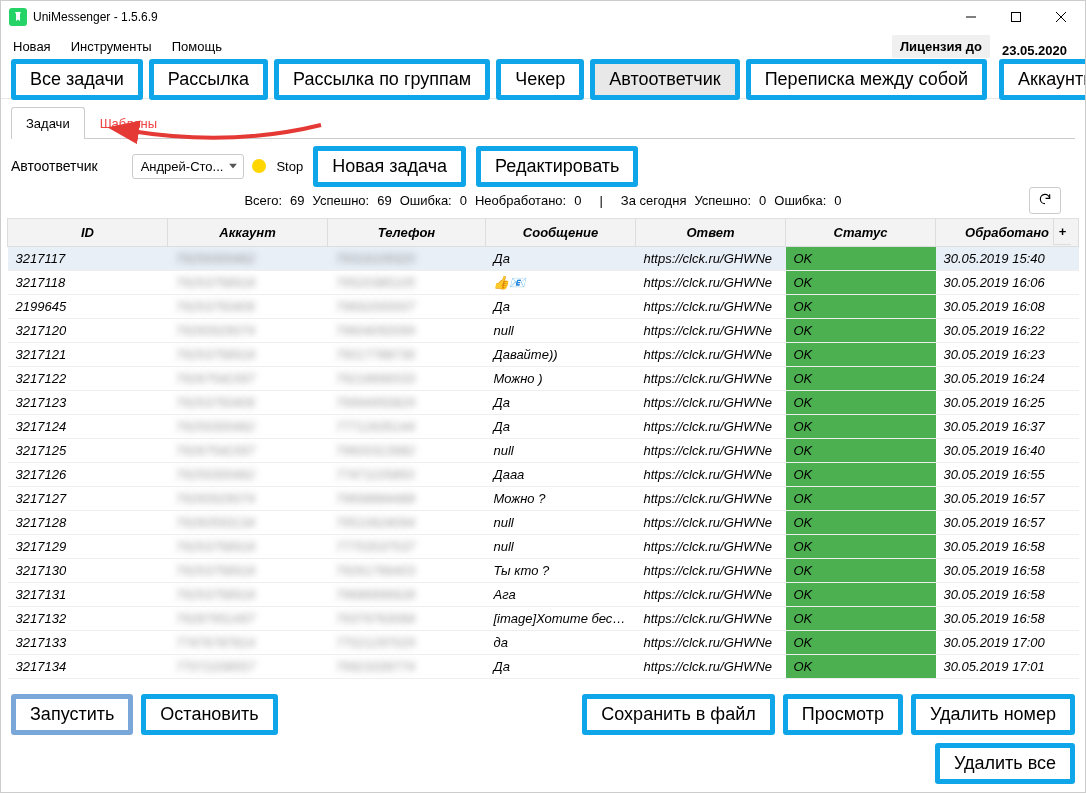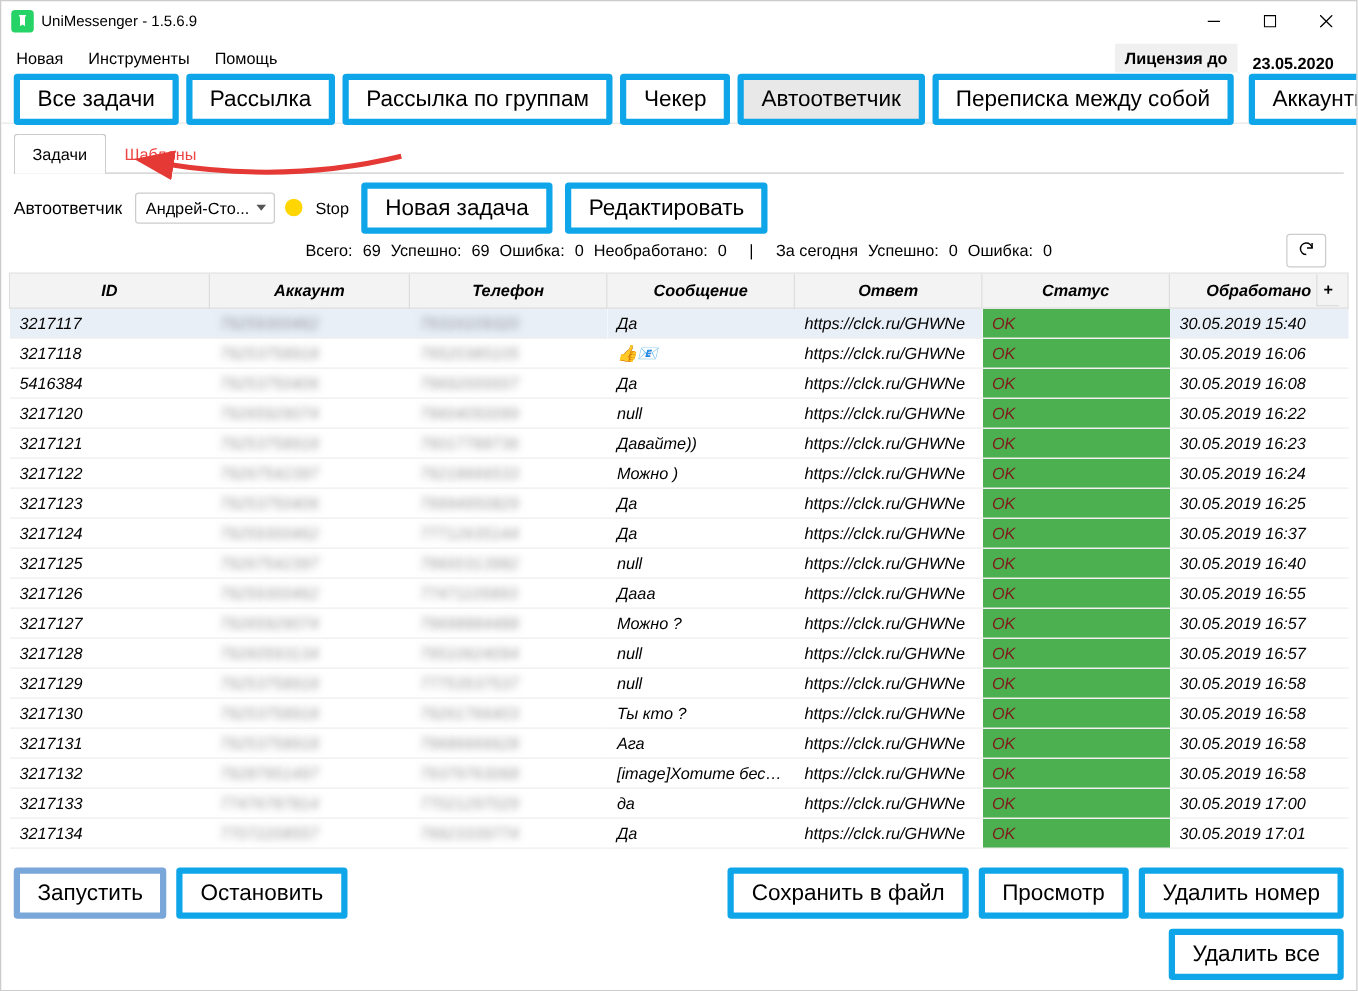--- a/index.html
+++ b/index.html
@@ -22,33 +22,33 @@
 .tab { padding:8px 14px; font-size:13px; border:1px solid transparent; border-bottom:none; cursor:pointer; position:relative; z-index:1;}
 .tab.active { border-color:#ccc; background:#fff; border-radius:3px 3px 0 0;}
 .tab.link { color:#ef4444;}
 .tabsline { border-bottom:1px solid #ccc; margin:-1px 10px 0 10px; position:relative; z-index:0;}
 
 .annotation { position:absolute; left:320px; top:-6px; color:#e53935; font-weight:bold; font-size:18px; z-index:5;}
 .arrow-svg { position:absolute; left:100px; top:4px; z-index:5; pointer-events:none;}
 
 .toolbar2 { height:42px; display:flex; align-items:center; padding:0 10px; gap:10px; margin-top:6px;}
 .sectiontitle { font-size:14px;}
-.select { border:1px solid #ccc; border-radius:3px; padding:4px 20px 4px 8px; background:#fff; position:relative; min-width:92px; font-size:13px; display:inline-flex; align-items:center;}
+.select { border:1px solid #ccc; border-radius:3px; padding:4px 20px 4px 8px; background:#fff; position:relative; min-width:92px; font-size:13px; display:inline-flex; align-items:center;margin-left:24px;}
 .caret { position:absolute; right:6px; top:50%; transform:translateY(-50%); pointer-events:none;}
 .dot { width:14px; height:14px; border-radius:50%; background:#ffd600; display:inline-block; margin-left:-2px;}
 .statsrow { display:flex; justify-content:center; align-items:center; gap:8px; padding:6px 10px; font-size:13px; position:relative;}
 .statsrow .sep { margin:0 10px;}
 .refresh { position:absolute; right:24px; border:1px solid #ccc; border-radius:3px; padding:4px 8px; cursor:pointer;}
 
 .tablewrap { flex:1; overflow:hidden; border-top:1px solid #e0e0e0; margin:4px 6px 0 6px;}
 table { width:100%; border-collapse:collapse; table-layout:fixed;font-style:italic;}
 th { background:#f3f3f3; border:1px solid #ddd; border-top:none; padding:6px 8px; font-weight:600; font-size:13px; text-align:center;}
 td { border-bottom:1px solid #eee; padding:4px 8px; font-size:13px; white-space:nowrap; overflow:hidden; text-overflow:ellipsis; height:24px;}
 td.blur { color:transparent; text-shadow:0 0 6px rgba(80,80,80,0.55); user-select:none;}
-td.ok { background:#4caf50; color:#7f1d1d;}
+td.ok { background:#4caf50; color:#000000;}
 tr.selrow td { background:#e9eff7;}
 tr.selrow td.ok { background:#4caf50;}
 
 .footer { padding:8px 10px; display:flex; gap:8px; align-items:flex-start;}
 .footer .right { margin-left:auto; display:flex; gap:8px; flex-direction:column; align-items:flex-end;}
 .footer .right .row { display:flex; gap:8px;}
 
 .pluscol { position:absolute; right:8px; top:0; width:18px; text-align:center; font-weight:bold; border-left:1px solid #ddd; height:26px; line-height:26px; background:#f3f3f3; border-bottom:1px solid #ddd;}
 
 .colID{width:160px}.colAcc{width:160px}.colTel{width:158px}.colMsg{width:150px}.colAns{width:150px}.colSt{width:150px}.colProc{width:auto}
@@ -183,21 +183,21 @@
         <tr>
           <td>3217118</td>
           <td class="blur">79253758918</td>
           <td class="blur">79520385105</td>
           <td>👍📧</td>
           <td>https://clck.ru/GHWNe</td>
           <td class="ok">OK</td>
           <td>30.05.2019 16:06</td>
         </tr>
         <tr>
-          <td>5416384</td>
+          <td>2199645</td>
           <td class="blur">79253750406</td>
           <td class="blur">79692000007</td>
           <td>Да</td>
           <td>https://clck.ru/GHWNe</td>
           <td class="ok">OK</td>
           <td>30.05.2019 16:08</td>
         </tr>
         <tr>
           <td>3217120</td>
           <td class="blur">79265929074</td>

